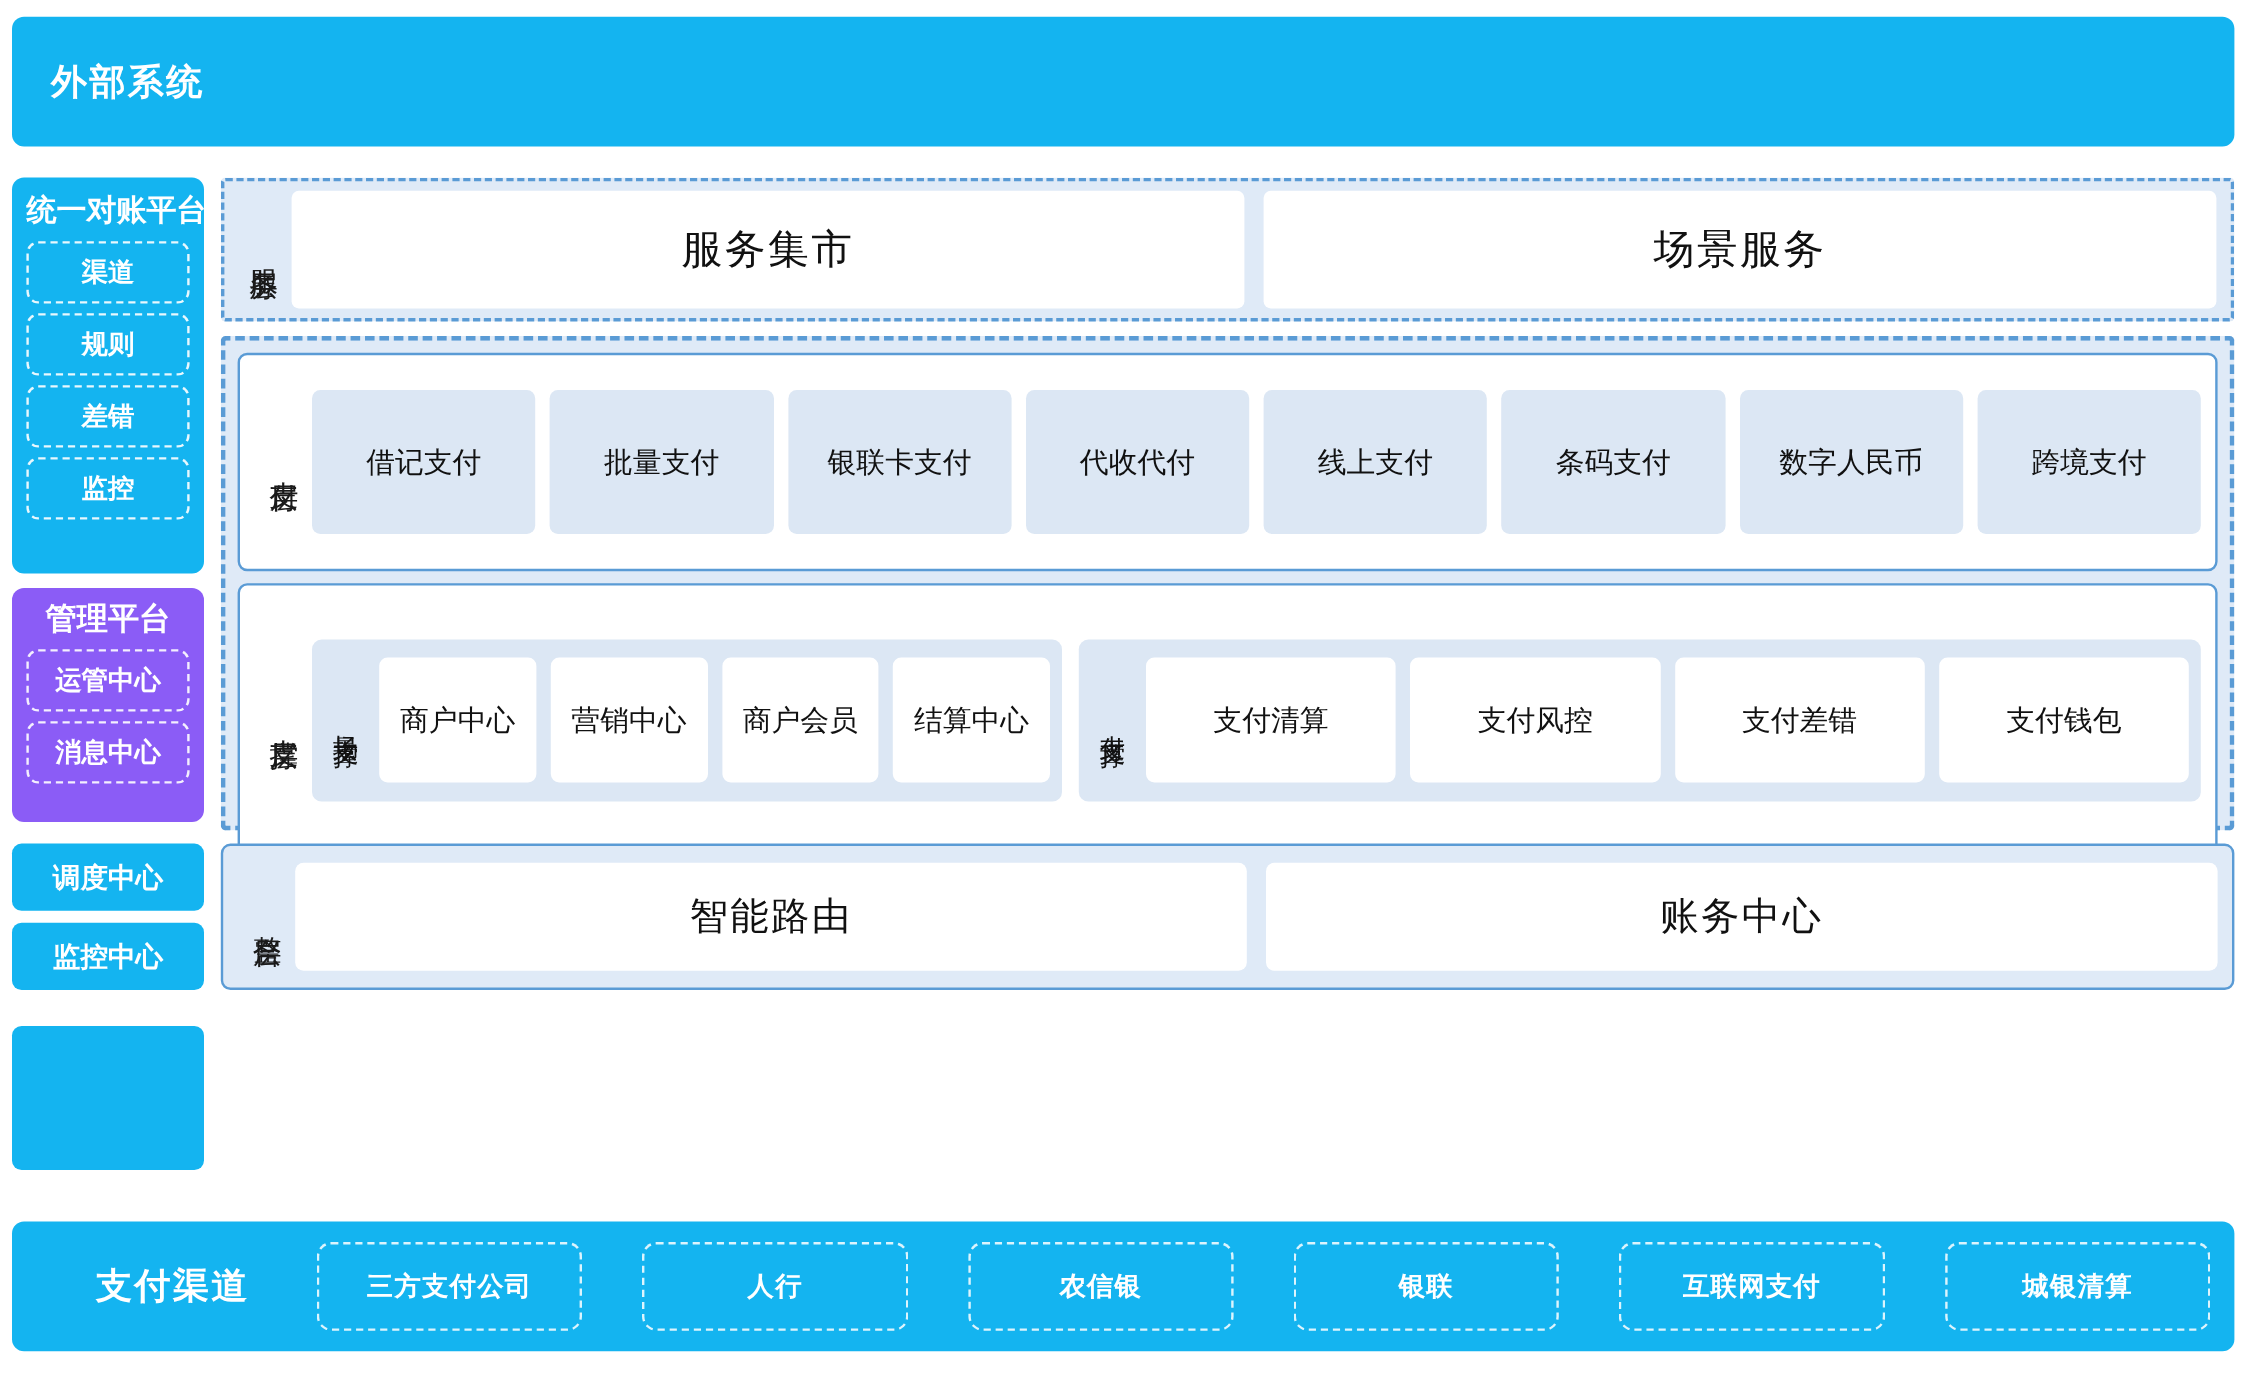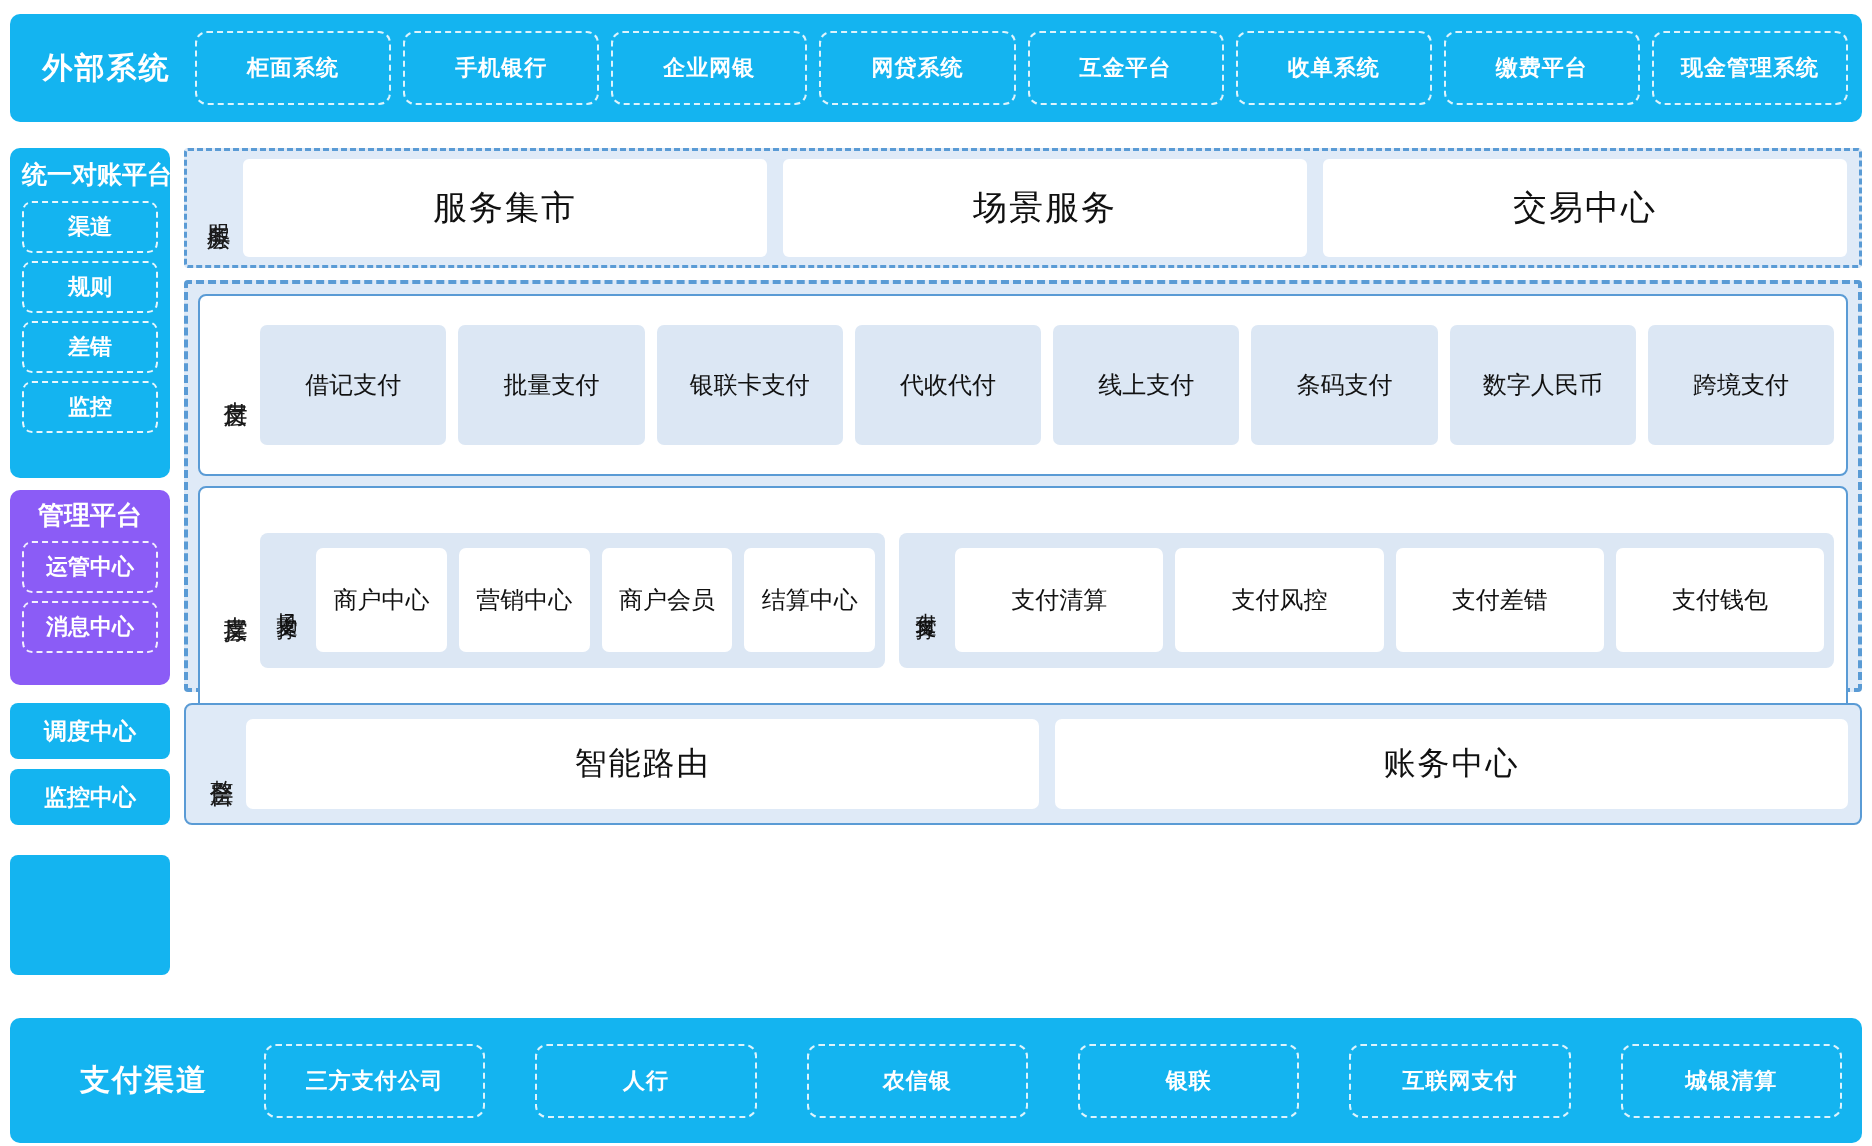--- a/index.html
+++ b/index.html
@@ -288,21 +288,21 @@
     justify-content: center;
     font-size: 32px;
     color: #111;
     letter-spacing: 2px;
   }
 
   
   .chan-bar {
     position: absolute;
     left: 10px; top: 1018px;
-    width: 1852px; height: 125px;
+    width: 1852px; height: 108px;
     background: #14b4f0;
     border-radius: 10px;
     display: flex;
     align-items: center;
     padding: 0 14px;
   }
   .chan-title {
     color: #ffffff;
     font-size: 30px;
     font-weight: bold;
@@ -329,30 +329,20 @@
     font-size: 22px;
     font-weight: bold;
     letter-spacing: 1px;
   }
 </style>
 </head>
 <body>
 
 <div class="ext-bar">
   <div class="ext-title">外部系统</div>
-  <div class="ext-items">
-    <div class="ext-chip">柜面系统</div>
-    <div class="ext-chip">手机银行</div>
-    <div class="ext-chip">企业网银</div>
-    <div class="ext-chip">网贷系统</div>
-    <div class="ext-chip">互金平台</div>
-    <div class="ext-chip">收单系统</div>
-    <div class="ext-chip">缴费平台</div>
-    <div class="ext-chip">现金管理系统</div>
-  </div>
 </div>
 
 <div class="rail recon-box">
   <div class="recon-title">统一对账平台</div>
   <div class="rail-chip">渠道</div>
   <div class="rail-chip">规则</div>
   <div class="rail-chip">差错</div>
   <div class="rail-chip">监控</div>
 </div>
 
@@ -366,21 +356,20 @@
 <div class="rail solid-pill moni-box">监控中心</div>
 <div class="rail paychan-left"></div>
 
 <div class="svc-outer">
   <div class="layer-label">
     <span class="vtext">服务层</span>
   </div>
   <div class="svc-cards">
     <div class="svc-card">服务集市</div>
     <div class="svc-card">场景服务</div>
-    <div class="svc-card">交易中心</div>
   </div>
 </div>
 
 <div class="mid-outer">
 
   <div class="inner-panel pay-panel">
     <div class="layer-label">
       <span class="vtext">支付层</span>
     </div>
     <div class="pay-cards">

